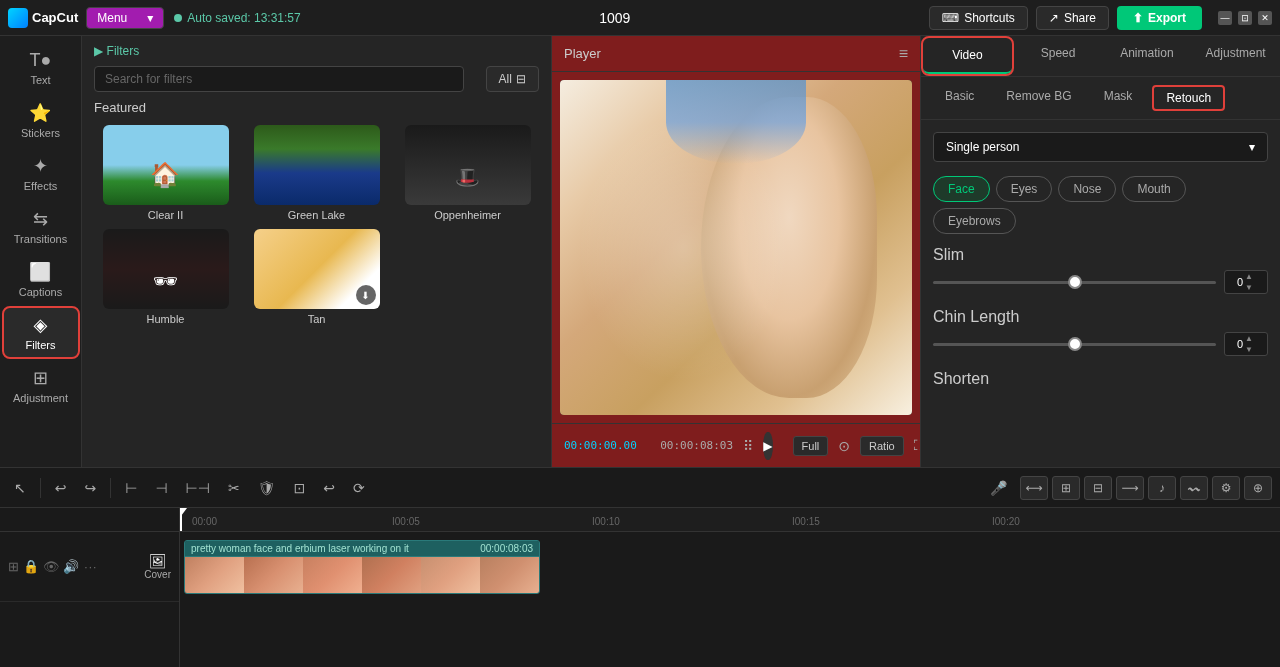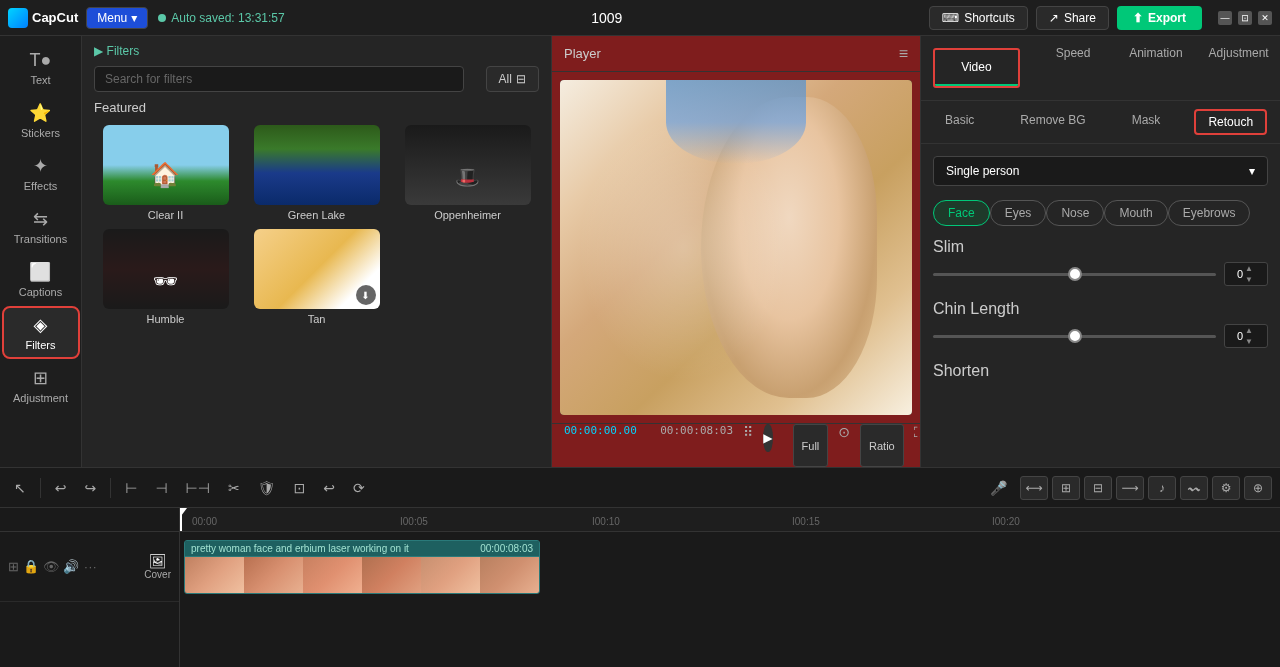--- a/index.html
+++ b/index.html
@@ -2,21 +2,21 @@
 <html><head>
   <meta charset="utf-8">
   <style>
     * { margin: 0; padding: 0; box-sizing: border-box; }
     body { width: 1280px; height: 667px; background: #1a1a1a; color: #fff; font-family: 'Segoe UI', Arial, sans-serif; font-size: 12px; overflow: hidden; display: flex; flex-direction: column; }
 
     
     .top-bar { height: 36px; background: #1e1e1e; display: flex; align-items: center; padding: 0 8px; border-bottom: 1px solid #333; flex-shrink: 0; }
     .logo { display: flex; align-items: center; gap: 4px; font-size: 13px; font-weight: 600; color: #fff; margin-right: 8px; }
     .logo-icon { width: 20px; height: 20px; background: linear-gradient(135deg, #00d4ff, #0080ff); border-radius: 4px; }
-    .menu-btn { background: #1d4ed8; border: 1px solid #444; color: #fff; padding: 3px 10px; border-radius: 4px; font-size: 12px; cursor: pointer; display: flex; align-items: center; gap: 4px; }
+    .menu-btn { background: #a21caf; border: 1px solid #444; color: #fff; padding: 3px 10px; border-radius: 4px; font-size: 12px; cursor: pointer; display: flex; align-items: center; gap: 20px; }
     .auto-saved { display: flex; align-items: center; gap: 5px; color: #5bc8a8; font-size: 12px; margin-left: 10px; }
     .auto-saved-dot { width: 8px; height: 8px; background: #5bc8a8; border-radius: 50%; }
     .top-center { flex: 1; text-align: center; font-size: 14px; font-weight: 500; }
     .top-right { display: flex; align-items: center; gap: 8px; }
     .shortcuts-btn { background: #2a2a2a; border: 1px solid #444; color: #fff; padding: 4px 12px; border-radius: 4px; font-size: 12px; cursor: pointer; display: flex; align-items: center; gap: 5px; }
     .share-btn { background: #2a2a2a; border: 1px solid #444; color: #fff; padding: 4px 12px; border-radius: 4px; font-size: 12px; cursor: pointer; display: flex; align-items: center; gap: 5px; }
     .export-btn { background: #00c878; border: none; color: #fff; padding: 5px 16px; border-radius: 4px; font-size: 12px; font-weight: 600; cursor: pointer; display: flex; align-items: center; gap: 5px; }
     .window-controls { display: flex; gap: 6px; margin-left: 8px; }
     .win-btn { width: 14px; height: 14px; background: #555; border-radius: 2px; cursor: pointer; display: flex; align-items: center; justify-content: center; font-size: 9px; }
 
@@ -44,40 +44,40 @@
     .filter-item { display: flex; flex-direction: column; align-items: center; gap: 4px; cursor: pointer; }
     .filter-thumb { width: 126px; height: 80px; border-radius: 6px; overflow: hidden; position: relative; }
     .filter-name { font-size: 11px; color: #ccc; text-align: center; }
 
     
     .player-area { flex: 1; background: #7f1d1d; display: flex; flex-direction: column; min-width: 0; }
     .player-header { height: 36px; display: flex; align-items: center; padding: 0 12px; border-bottom: 1px solid #333; justify-content: space-between; }
     .player-title { font-size: 13px; color: #ccc; }
     .player-menu-btn { color: #aaa; cursor: pointer; font-size: 16px; }
     .player-video { flex: 1; background: #111; display: flex; align-items: center; justify-content: center; overflow: hidden; position: relative; margin: 8px; border-radius: 4px; }
-    .player-controls { height: 44px; display: flex; padding: 0 12px; gap: 10px; border-top: 1px solid #333; }
+    .player-controls { height: 44px; display: flex; align-items: center; padding: 0 12px; gap: 10px; border-top: 1px solid #333; }
     .time-current { color: #00d4ff; font-size: 11px; font-family: monospace; }
     .time-total { color: #aaa; font-size: 11px; font-family: monospace; }
     .timeline-dots { color: #aaa; font-size: 14px; }
     .play-btn { width: 28px; height: 28px; background: #333; border-radius: 50%; display: flex; align-items: center; justify-content: center; cursor: pointer; font-size: 12px; }
     .spacer { flex: 1; }
     .player-btn { background: #2a2a2a; border: 1px solid #444; color: #ccc; padding: 3px 8px; border-radius: 3px; font-size: 11px; cursor: pointer; }
 
     
     .right-panel { width: 360px; background: #252525; border-left: 1px solid #333; display: flex; flex-direction: column; flex-shrink: 0; }
     .right-tabs { display: flex; border-bottom: 1px solid #333; }
     .right-tab { flex: 1; padding: 10px 6px; text-align: center; font-size: 12px; cursor: pointer; color: #aaa; border-bottom: 2px solid transparent; }
     .right-tab.active { color: #fff; border-bottom: 2px solid #00c878; }
-    .sub-tabs { display: flex; padding: 8px 12px; gap: 22px; border-bottom: 1px solid #333; }
+    .sub-tabs { display: flex; padding: 8px 12px; gap: 8px; border-bottom: 1px solid #333; }
     .sub-tab { padding: 4px 12px; border-radius: 4px; font-size: 12px; cursor: pointer; color: #aaa; background: transparent; }
     .sub-tab.active-outline { border: 2px solid #e0403a; color: #fff; }
     .right-content { flex: 1; padding: 12px; overflow-y: auto; }
     .dropdown-row { margin-bottom: 14px; }
     .dropdown { width: 100%; background: #1a1a1a; border: 1px solid #444; color: #fff; padding: 7px 12px; border-radius: 4px; font-size: 12px; cursor: pointer; display: flex; align-items: center; justify-content: space-between; }
-    .face-buttons { display: flex; flex-wrap: wrap; margin-bottom: 12px; }
+    .face-buttons { display: flex; gap: 6px; flex-wrap: wrap; margin-bottom: 12px; }
     .face-btn { padding: 5px 14px; border-radius: 20px; font-size: 12px; cursor: pointer; background: transparent; border: 1px solid #555; color: #aaa; }
     .face-btn.active { background: #1e3a2a; border: 1px solid #00c878; color: #00c878; }
     .eyebrows-btn { padding: 5px 14px; border-radius: 20px; font-size: 12px; cursor: pointer; background: transparent; border: 1px solid #555; color: #aaa; }
     .slider-row { margin-bottom: 14px; }
     .slider-label { color: #ccc; font-size: 16px; margin-bottom: 6px; }
     .slider-control { display: flex; align-items: center; gap: 8px; }
     .slider { flex: 1; -webkit-appearance: none; height: 3px; border-radius: 2px; background: linear-gradient(to right, #555 50%, #555 50%); outline: none; cursor: pointer; }
     .slider::-webkit-slider-thumb { -webkit-appearance: none; width: 14px; height: 14px; border-radius: 50%; background: #fff; border: 2px solid #888; }
     .slider-value-box { width: 44px; height: 24px; background: #1a1a1a; border: 1px solid #444; border-radius: 3px; display: flex; align-items: center; justify-content: center; font-size: 11px; position: relative; }
     .slider-spinners { display: flex; flex-direction: column; width: 12px; }
@@ -276,21 +276,21 @@
       <div class="spacer"></div>
       <button class="player-btn">Full</button>
       <span style="color:#aaa;cursor:pointer;font-size:14px;">⊙</span>
       <button class="player-btn">Ratio</button>
       <span style="color:#aaa;cursor:pointer;font-size:14px;">⛶</span>
     </div>
   </div>
 
   <div class="right-panel">
     <div class="right-tabs">
-      <div class="right-tab active" style="outline: 2px solid #e0403a; border-radius: 1px; margin: 14px;">
+      <div class="right-tab active" style="outline: 2px solid #e0403a; border-radius: 6px; margin: 2px;">
         <span>Video</span>
       </div>
       <div class="right-tab">
         <span>Speed</span>
       </div>
       <div class="right-tab">
         <span>Animation</span>
       </div>
       <div class="right-tab">
         <span>Adjustment</span>
@@ -418,21 +418,21 @@
           <span style="font-size:10px;color:#aaa;">Cover</span>
         </div>
       </div>
     </div>
     <div class="tl-right">
       <div class="tl-ruler">
         <div class="tl-playhead">
           <div class="tl-playhead-triangle"></div>
         </div>
         <span class="tl-ruler-mark" style="left:4px;">00:00</span>
-        <span class="tl-ruler-mark" style="left:212px;">I00:05</span>
+        <span class="tl-ruler-mark" style="left:204px;">I00:05</span>
         <span class="tl-ruler-mark" style="left:404px;">I00:10</span>
         <span class="tl-ruler-mark" style="left:604px;">I00:15</span>
         <span class="tl-ruler-mark" style="left:804px;">I00:20</span>
       </div>
       <div class="tl-track-area">
         <div class="tl-clip" style="left:4px; width:356px;">
           <div class="tl-clip-header">
             <span style="overflow:hidden;text-overflow:ellipsis;white-space:nowrap;max-width:240px;">pretty woman face and erbium laser working on it</span>
             <span>00:00:08:03</span>
           </div>

